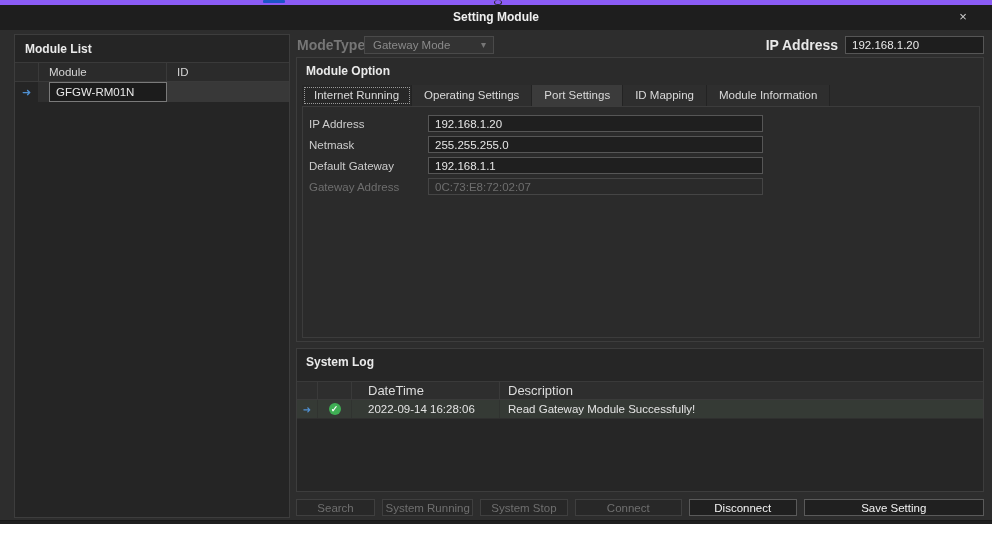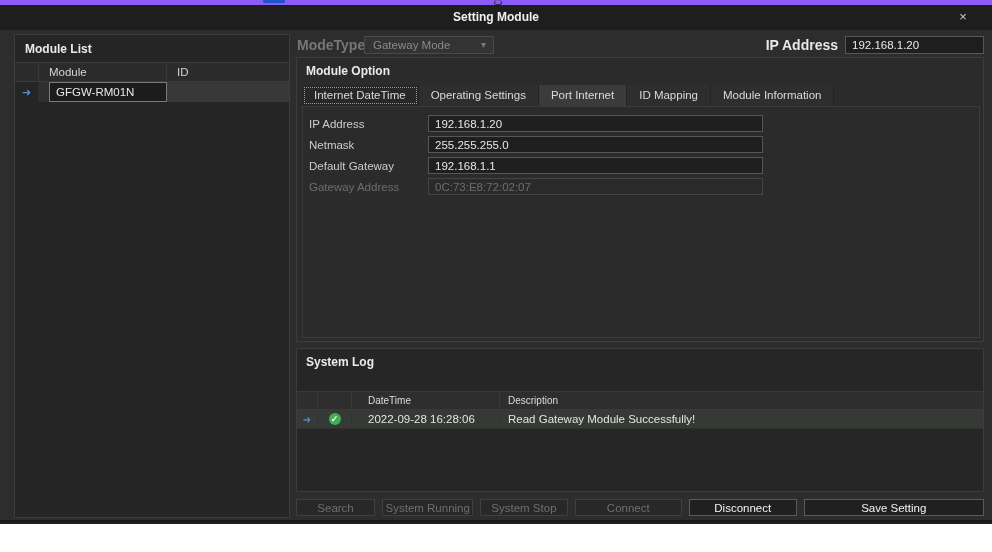--- a/index.html
+++ b/index.html
@@ -49,21 +49,21 @@
   .tab.hover { background:#3b3b3b; }
   .tab-content { position:absolute; left:5px; top:48px; width:678px; height:232px; border:1px solid #3c3c3c; background:#2b2b2b; padding-top:6px; }
   .field-row { display:flex; align-items:center; height:21px; padding-left:6px; }
   .field-row .f-label { width:119px; font-size:11.5px; color:#cccccc; }
   .field-row .f-input { width:335px; height:17px; background:#1f1f1f; border:1px solid #565656; color:#e6e6e6; font-size:11.5px; padding:0 6px; font-family:"Liberation Sans",sans-serif; }
   .field-row.disabled .f-label { color:#6e6e6e; }
   .field-row.disabled .f-input { background:#2a2a2a; border-color:#454545; color:#6e6e6e; }
 
   
   .system-log { position:absolute; left:296px; top:343px; width:688px; height:144px; border:1px solid #3d3d3d; background:#262626; }
-  .sl-header { display:flex; height:19px; background:#2e2e2e; border-top:1px solid #3a3a3a; border-bottom:1px solid #3a3a3a; font-size:10px; color:#dcdcdc; margin-top:17px; }
+  .sl-header { display:flex; height:19px; background:#2e2e2e; border-top:1px solid #3a3a3a; border-bottom:1px solid #3a3a3a; font-size:13px; color:#dcdcdc; margin-top:7px; }
   .sl-header .g1 { width:21px; border-right:1px solid #3a3a3a; }
   .sl-header .g2 { width:34px; border-right:1px solid #3a3a3a; }
   .sl-header .c-dt { width:148px; border-right:1px solid #3a3a3a; padding-left:16px; line-height:18px; }
   .sl-header .c-desc { flex:1; padding-left:8px; line-height:18px; }
   .sl-row { display:flex; height:19px; background:#353a35; border-bottom:1px solid #2f2f2f; font-size:11.5px; color:#e4e4e4; cursor:pointer; }
   .sl-row .g1 { width:21px; text-align:center; line-height:19px; color:#4f8fd0; font-size:10px; border-right:1px solid #303330; }
   .sl-row .g2 { width:34px; border-right:1px solid #303330; display:flex; align-items:center; justify-content:center; }
   .sl-row .c-dt { width:148px; border-right:1px solid #303330; padding-left:16px; line-height:19px; }
   .sl-row .c-desc { flex:1; padding-left:8px; line-height:19px; }
   .check-circle { width:12px; height:12px; border-radius:50%; background:#3fae54; color:#ffffff; font-size:9px; line-height:12px; text-align:center; font-weight:bold; }
@@ -109,23 +109,23 @@
     <div class="modetype-select" style="position:absolute;">
       <span>Gateway Mode</span>
       <span class="dd-arrow">▾</span>
     </div>
     <div class="lbl ip-label">IP Address</div>
     <input class="ip-input" value="192.168.1.20" style="">
 
     <div class="module-option">
       <div class="group-title">Module Option</div>
       <div class="tabs">
-        <div class="tab selected">Internet DateTime</div>
+        <div class="tab selected">Internet Running</div>
         <div class="tab">Operating Settings</div>
-        <div class="tab hover">Port Internet</div>
+        <div class="tab hover">Port Settings</div>
         <div class="tab">ID Mapping</div>
         <div class="tab">Module Information</div>
       </div>
       <div class="tab-content">
         <div class="field-row">
           <div class="f-label">IP Address</div>
           <input class="f-input" value="192.168.1.20" style="">
         </div>
         <div class="field-row">
           <div class="f-label">Netmask</div>
@@ -148,21 +148,21 @@
         <div class="g1"></div>
         <div class="g2"></div>
         <div class="c-dt">DateTime</div>
         <div class="c-desc">Description</div>
       </div>
       <div class="sl-row">
         <div class="g1">➜</div>
         <div class="g2">
           <div class="check-circle">✓</div>
         </div>
-        <div class="c-dt">2022-09-28 16:28:06</div>
+        <div class="c-dt">2022-09-14 16:28:06</div>
         <div class="c-desc">Read Gateway Module Successfully!</div>
       </div>
     </div>
 
     <div class="btn-row">
       <button class="btn b1" disabled="">Search</button>
       <button class="btn b2" disabled="">System Running</button>
       <button class="btn b3" disabled="">System Stop</button>
       <button class="btn b4" disabled="">Connect</button>
       <button class="btn b5 enabled">Disconnect</button>

